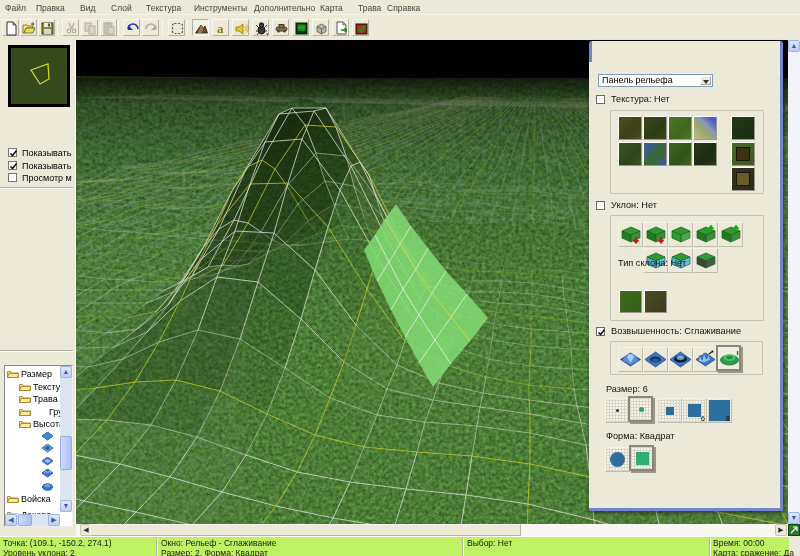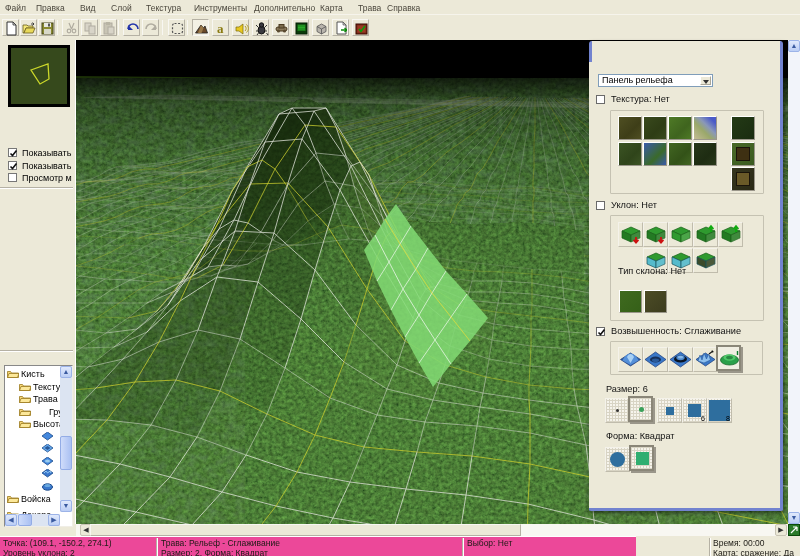--- a/index.html
+++ b/index.html
@@ -28,21 +28,21 @@
 .fold{position:absolute;width:12px;height:10px}
 #treev{position:absolute;right:0px;top:0;width:12px;height:146px;background:#dce4f2}
 #treeh{position:absolute;left:0px;bottom:0px;width:55px;height:12px;background:#dce4f2}
 .sbtn{position:absolute;width:12px;height:12px;background:linear-gradient(#e0e9fc,#bccef5);border:1px solid #9cb3e8;border-radius:2px;font-size:7px;color:#3a5aa0;text-align:center;line-height:10px}
 .sthumb{background:linear-gradient(90deg,#cfdcfa,#aac0f2);border:1px solid #93ace6;border-radius:2px;position:absolute}
 
 #vscroll{left:788px;top:40px;width:12px;height:484px;background:#f2f4fa}
 #hscroll{left:76px;top:524px;width:712px;height:12px;background:#f8f7f2}
 #corner{left:788px;top:524px;width:12px;height:12px;background:#ece9d8}
 
-#statusbar{left:0;top:536px;width:636px;height:20px;background:#ec4899;border-top:1px solid #fff}
+#statusbar{left:0;top:536px;width:789px;height:20px;background:#bef264;border-top:1px solid #fff}
 #statusbar .s1{position:absolute;top:1px;font-size:8.5px;color:#1c1a14;white-space:nowrap}
 #statusbar .s2{position:absolute;top:11px;font-size:8.5px;color:#1c1a14;white-space:nowrap}
 .ssep{position:absolute;top:1px;width:2px;height:18px;border-left:1px solid #b5b1a4;border-right:1px solid #fff}
 
 #dialog{left:589px;top:41px;width:194px;height:470px;border:3px solid #7283cf;border-top:none;border-radius:3px 3px 2px 2px;background:#ece9d8;box-shadow:1px 2px 4px rgba(0,0,0,0.5)}
 #dtitle{position:absolute;left:-3px;top:0;width:194px;height:21px;border-radius:3px 3px 0 0;background:linear-gradient(#9db0e6,#c2cff2 45%,#93a8e0)}
 #dtitle .txt{position:absolute;left:22px;top:5px;font-size:9.5px;font-weight:bold;color:#3c55c8;letter-spacing:0.2px}
 #dicon{position:absolute;left:5px;top:5px;width:12px;height:10px;background:#fff;border-radius:1px;border:1px solid #e8eeff;border-top:3px solid #4a74e8}
 #dclose{position:absolute;right:4px;top:3px;width:15px;height:15px;border-radius:3px;background:linear-gradient(#d89292,#bc6a6a);border:1px solid #e6b8b8;color:#fff;font-size:11px;font-weight:bold;text-align:center;line-height:13px}
 #dbody{position:absolute;left:-3px;top:21px;width:188px;height:446px;background:#ece9d8;padding:0}
@@ -832,21 +832,21 @@
       <div class="cbbox"></div>
       <span>Просмотр м</span>
     </div>
 <div id="lpsep"></div>
 <div id="lpsep" style="top:310px"></div>
 <div id="tree">
 <div class="fold" style="left:2px;top:3px"><svg width="12" height="10">
           <path d="M0.5 8.5v-6h3l1 1.5h7v4.5z" fill="#f8d878" stroke="#9a7a20" stroke-width="0.8"></path>
           <path d="M0.5 8.5l1.5-4h10l-1.5 4z" fill="#fce89a" stroke="#9a7a20" stroke-width="0.8"></path>
         </svg></div>
-<div class="ti" style="left:16px;top:3px">Кисть</div>
+<div class="ti" style="left:16px;top:3px">Размер</div>
 <div class="fold" style="left:14px;top:16px"><svg width="12" height="10">
           <path d="M0.5 8.5v-6h3l1 1.5h7v4.5z" fill="#f8d878" stroke="#9a7a20" stroke-width="0.8"></path>
           <path d="M0.5 8.5l1.5-4h10l-1.5 4z" fill="#fce89a" stroke="#9a7a20" stroke-width="0.8"></path>
         </svg></div>
 <div class="ti" style="left:28px;top:16px">Тексту</div>
 <div class="fold" style="left:14px;top:28px"><svg width="12" height="10">
           <path d="M0.5 8.5v-6h3l1 1.5h7v4.5z" fill="#f8d878" stroke="#9a7a20" stroke-width="0.8"></path>
           <path d="M0.5 8.5l1.5-4h10l-1.5 4z" fill="#fce89a" stroke="#9a7a20" stroke-width="0.8"></path>
         </svg></div>
 <div class="ti" style="left:28px;top:28px">Трава</div>
@@ -910,21 +910,21 @@
     <div style="position:absolute;left:14px;top:0;width:431px;height:12px;background:#ece9d8;border:1px solid;border-color:#f8f7f2 #b5b1a4 #b5b1a4 #f8f7f2"></div>
     <div class="sbtn" style="right:1px;top:0;background:#ece9d8;border-color:#c8c4b4;color:#333">▶</div>
   </div>
 <div id="corner" class="abs"><svg width="12" height="12">
       <rect x="0.5" y="0.5" width="11" height="11" fill="#2a7a2a" stroke="#0a4a0a"></rect>
       <path d="M3 9L9 3M9 3v4M9 3H5" stroke="#fff" stroke-width="1.2" fill="none"></path>
     </svg></div>
 <div id="statusbar" class="abs">
 <span class="s1" style="left:3px">Точка: (109.1, -150.2, 274.1)</span>
 <span class="s2" style="left:3px">Уровень уклона: 2</span>
-<span class="s1" style="left:161px">Трава: Рельеф - Сглаживание</span>
+<span class="s1" style="left:161px">Окно: Рельеф - Сглаживание</span>
 <span class="s2" style="left:161px">Размер: 2, Форма: Квадрат</span>
 <span class="s1" style="left:467px">Выбор: Нет</span>
 <span class="s1" style="left:713px">Время: 00:00</span>
 <span class="s2" style="left:713px">Карта: сражение: Да</span>
 <div class="ssep" style="left:156px"></div>
 <div class="ssep" style="left:462px"></div>
 <div class="ssep" style="left:709px"></div>
 </div>
 <div id="dialog" class="abs">
 <div id="dbody">
@@ -1003,21 +1003,21 @@
           <polygon points="21,8 12,12 12,19 21,15" fill="#55bbcc" stroke="#17505a" stroke-width="0.7" opacity="0.9"></polygon>
         </svg>
       </div>
 <div class="btn24" style="left:104px;top:186px">
         <svg width="23" height="23">
           <polygon points="3,8 12,4 21,8 12,12" fill="#2f9a2f" stroke="#176017" stroke-width="0.7"></polygon>
           <polygon points="3,8 12,12 12,19 3,15" fill="#3a4a2a" stroke="#17505a" stroke-width="0.7"></polygon>
           <polygon points="21,8 12,12 12,19 21,15" fill="#3a4a2a" stroke="#17505a" stroke-width="0.7" opacity="0.9"></polygon>
         </svg>
       </div>
-<div class="dlabel" style="left:29px;top:204px">Тип склона: Нет</div>
+<div class="dlabel" style="left:29px;top:196px">Тип склона: Нет</div>
 <div class="sw" style="left:30px;top:228px;width:23px;height:23px;background:linear-gradient(135deg,#3f6a1f,#356018)"></div>
 <div class="sw" style="left:55px;top:228px;width:23px;height:23px;background:linear-gradient(135deg,#4c4c26,#3c3c1e)"></div>
 <div class="dcheck" style="left:7px;top:265px">
         <svg width="9" height="9" style="position:absolute;left:0;top:0">
           <path d="M1.5 4.5L3.5 6.5 7.5 1.5" stroke="#111" stroke-width="1.6" fill="none"></path>
         </svg>
       </div>
 <div class="dlabel" style="left:22px;top:264px">Возвышенность: Сглаживание</div>
 <div class="group" style="left:21px;top:279px;width:153px;height:34px"></div>
 <div class="btn24" style="left:29px;top:285px">

